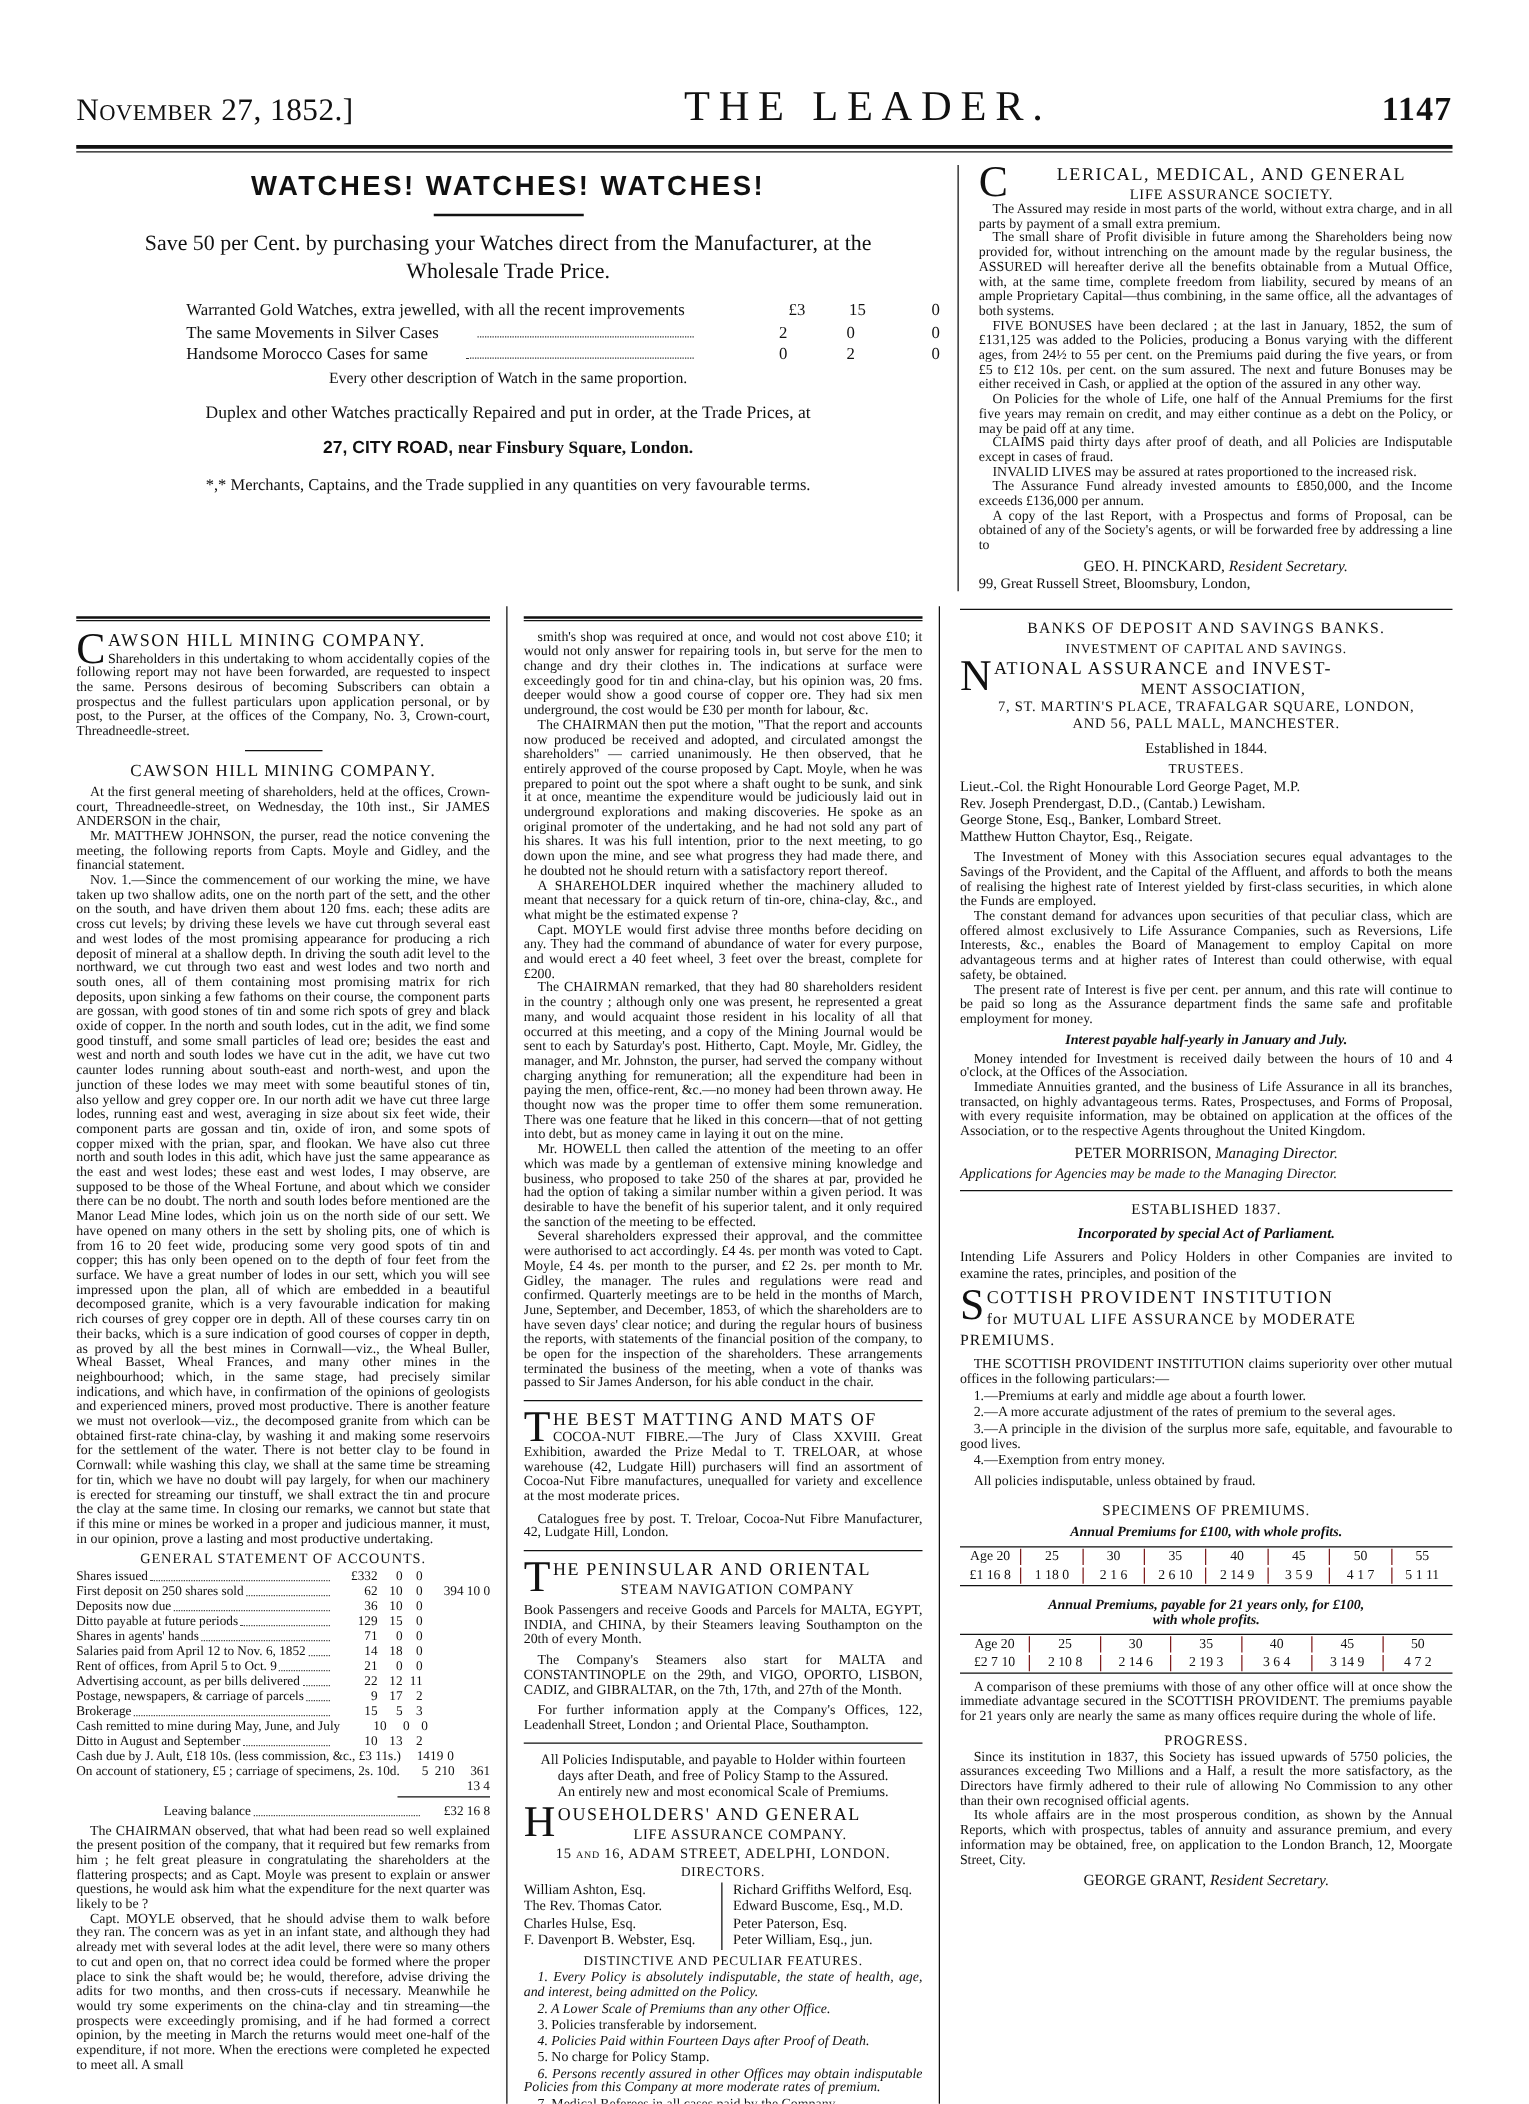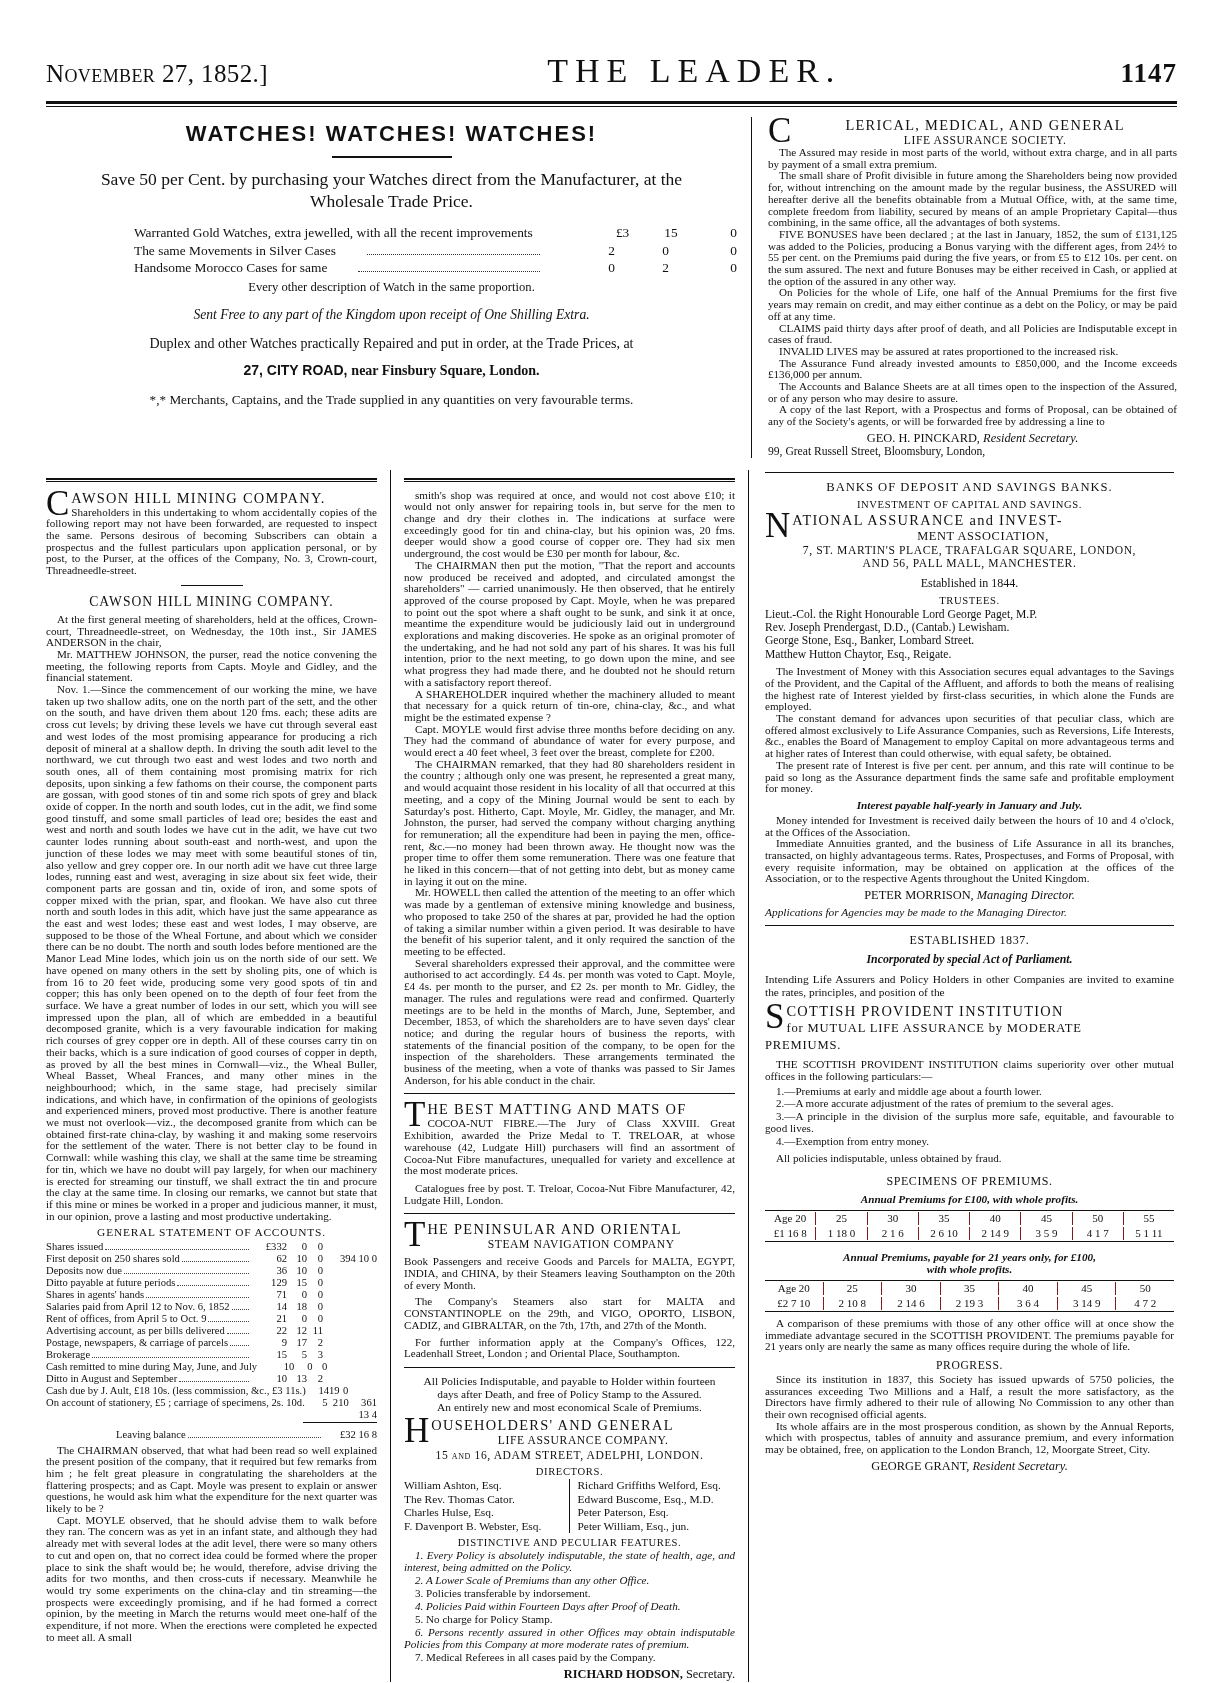--- a/index.html
+++ b/index.html
@@ -2,21 +2,21 @@
 <html><head>
 <meta charset="utf-8">
 <style>
   html,body{margin:0;padding:0;background:#ffffff;}
   body{
     width:1223px;height:1683px;
     font-family:"Liberation Serif", serif;
     color:#111;
     -webkit-font-smoothing:none;
   }
-  .page{position:relative;width:1223px;height:1683px;padding:0;box-sizing:border-box;}
+  .page{position:relative;width:1223px;height:1683px;padding:15px;box-sizing:border-box;}
 
   
   .masthead{display:flex;align-items:baseline;justify-content:space-between;
     padding:52px 46px 0 46px;}
   .mh-date{font-size:25px;font-variant:small-caps;letter-spacing:.4px;
     font-family:"Liberation Serif",serif;white-space:nowrap;}
   .mh-title{font-size:34px;letter-spacing:7px;font-weight:400;
     font-family:"Liberation Serif",serif;padding-bottom:2px;}
   .mh-page{font-size:27px;font-weight:700;letter-spacing:1px;}
   .rule-thick{margin:9px 46px 0 46px;border-top:3px solid #111;
@@ -149,21 +149,20 @@
         <div class="wl-row">
           <span class="wl-txt">Handsome Morocco Cases for same</span>
           <span class="wl-dots"></span>
           <span class="wl-a">0</span>
           <span class="wl-b">2</span>
           <span class="wl-c">0</span>
         </div>
       </div>
 
       <div class="watch-every">Every other description of Watch in the same proportion.</div>
-      <div class="watch-sent">Sent Free to any part of the Kingdom upon receipt of One Shilling Extra.</div>
       <div class="watch-duplex">Duplex and other Watches practically Repaired and put in order, at the Trade Prices, at</div>
       <div class="watch-addr">
         <span>27, CITY ROAD,</span>
         <span class="plain">near Finsbury Square, London.</span>
       </div>
       <div class="watch-note">*,* Merchants, Captains, and the Trade supplied in any quantities on very favourable terms.</div>
     </div>
 
     <div class="clerical-col">
       <div class="dropcap">
@@ -171,21 +170,20 @@
         <div class="adhead ctr">LERICAL, MEDICAL, AND GENERAL</div>
         <div class="adsub">LIFE ASSURANCE SOCIETY.</div>
       </div>
       <div class="p">The Assured may reside in most parts of the world, without extra charge, and in all parts by payment of a small extra premium.</div>
       <div class="p">The small share of Profit divisible in future among the Shareholders being now provided for, without intrenching on the amount made by the regular business, the ASSURED will hereafter derive all the benefits obtainable from a Mutual Office, with, at the same time, complete freedom from liability, secured by means of an ample Proprietary Capital—thus combining, in the same office, all the advantages of both systems.</div>
       <div class="p">FIVE BONUSES have been declared ; at the last in January, 1852, the sum of £131,125 was added to the Policies, producing a Bonus varying with the different ages, from 24½ to 55 per cent. on the Premiums paid during the five years, or from £5 to £12 10s. per cent. on the sum assured. The next and future Bonuses may be either received in Cash, or applied at the option of the assured in any other way.</div>
       <div class="p">On Policies for the whole of Life, one half of the Annual Premiums for the first five years may remain on credit, and may either continue as a debt on the Policy, or may be paid off at any time.</div>
       <div class="p">CLAIMS paid thirty days after proof of death, and all Policies are Indisputable except in cases of fraud.</div>
       <div class="p">INVALID LIVES may be assured at rates proportioned to the increased risk.</div>
       <div class="p">The Assurance Fund already invested amounts to £850,000, and the Income exceeds £136,000 per annum.</div>
-      <div class="p">The Accounts and Balance Sheets are at all times open to the inspection of the Assured, or of any person who may desire to assure.</div>
       <div class="p">A copy of the last Report, with a Prospectus and forms of Proposal, can be obtained of any of the Society's agents, or will be forwarded free by addressing a line to</div>
       <div class="sig2">
         <span>GEO. H. PINCKARD,</span>
         <span class="it">Resident Secretary.</span>
       </div>
       <div class="p noind" style="font-size:11.6px;">99, Great Russell Street, Bloomsbury, London,</div>
     </div>
   </div>
 
   <div class="cols">

